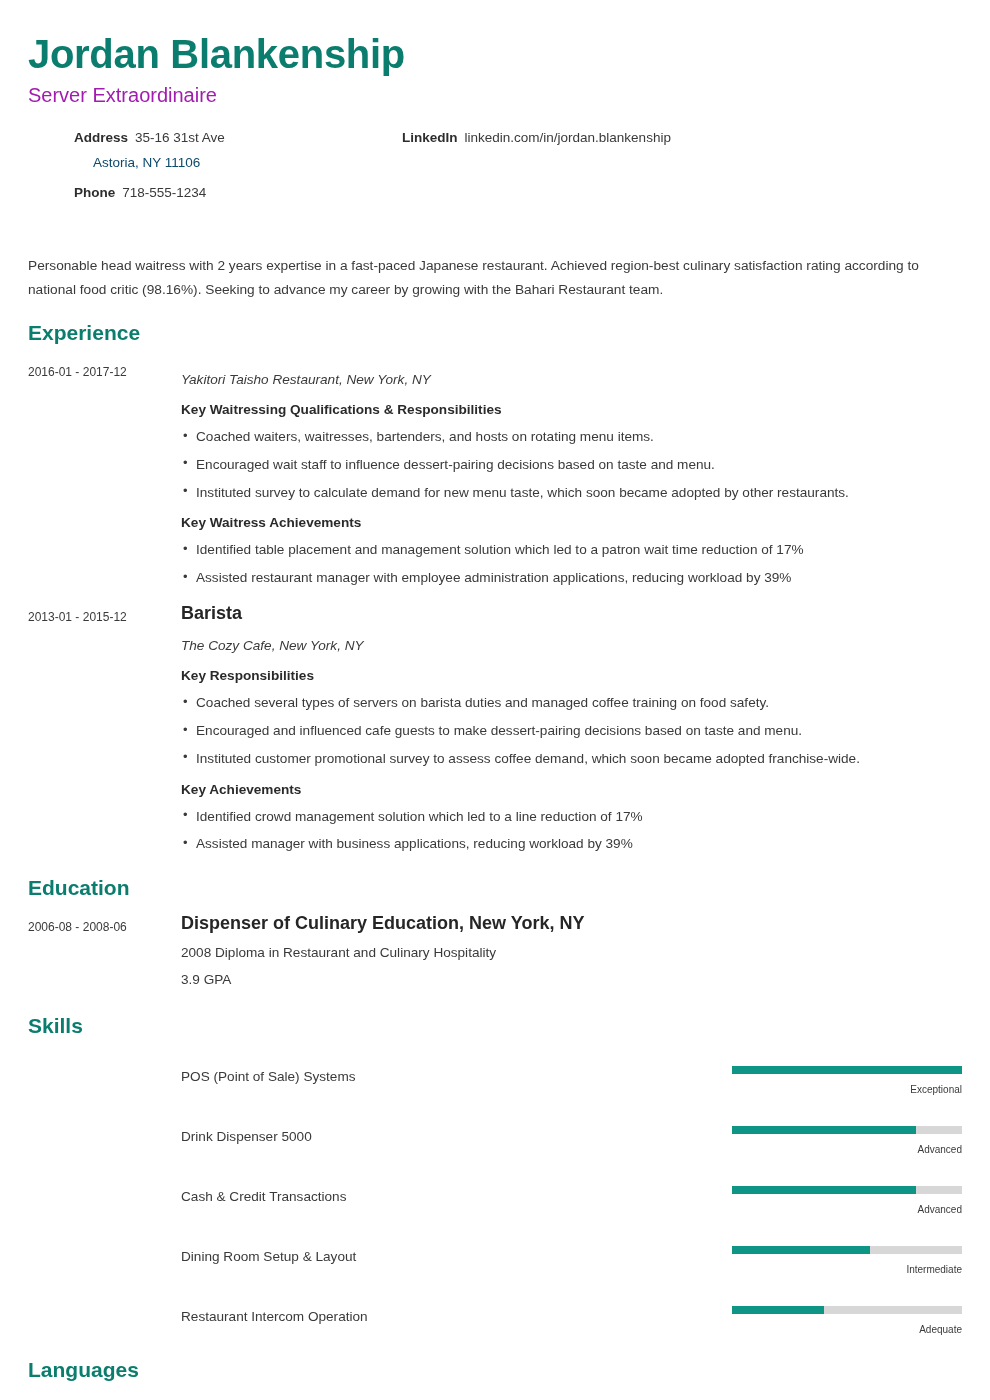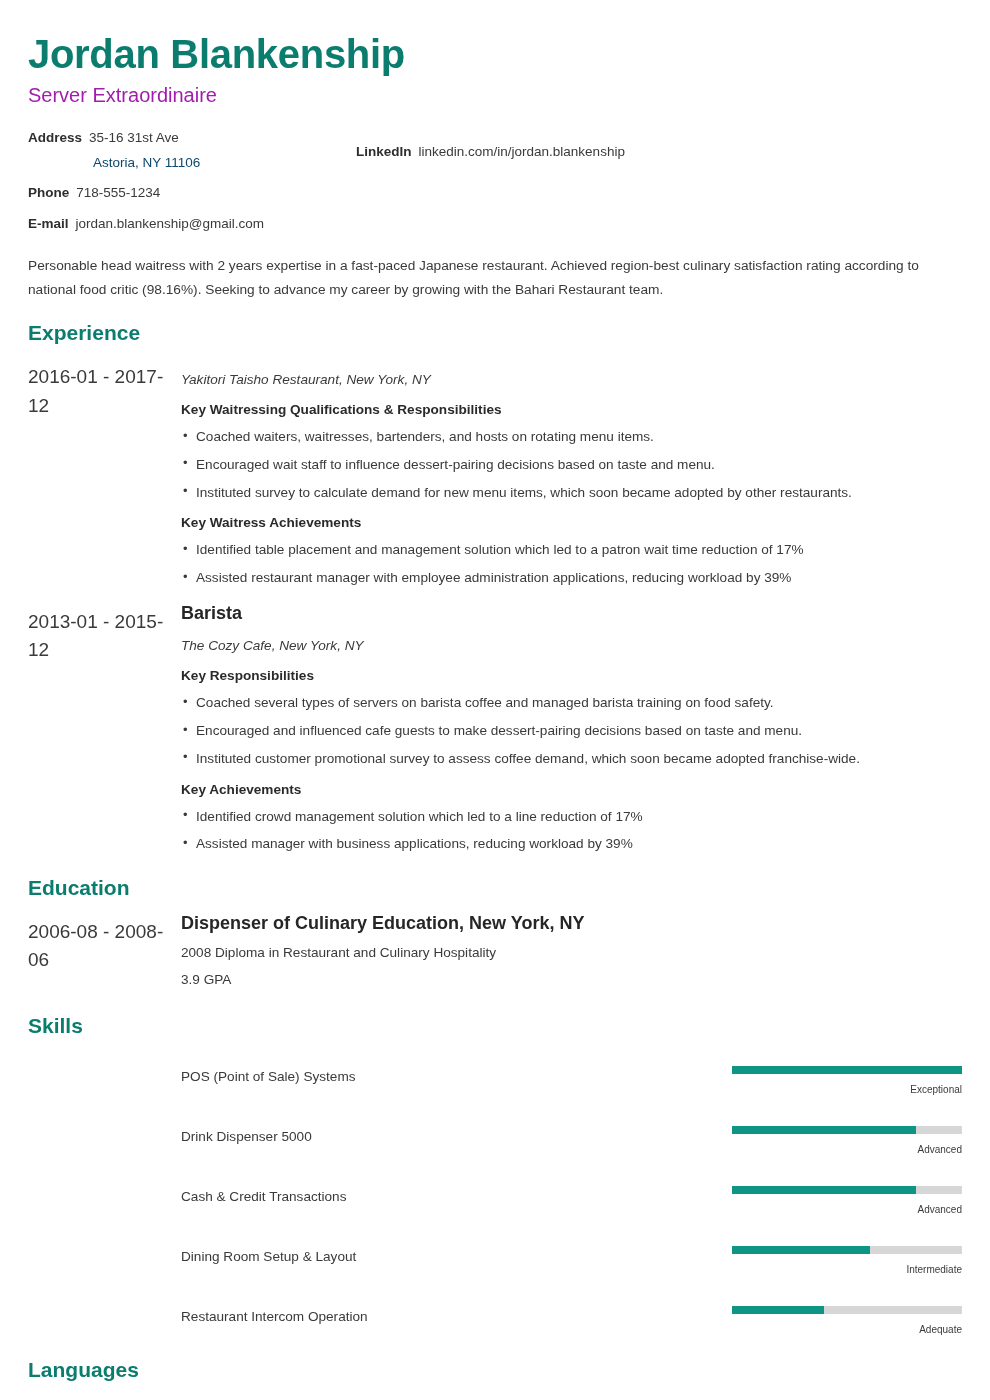--- a/index.html
+++ b/index.html
@@ -44,27 +44,28 @@
 
   
   .contact {
     position: relative;
     margin-top: 23px;
     height: 106px;
     font-size: 13.5px;
   }
 
   .contact-col-left { position: absolute; left: 0; top: 0; width: 330px; }
-  .contact-col-right { position: absolute; left: 328px; top: 14px; width: 500px; }
+  .contact-col-right { position: absolute; left: 328px; top: 0; width: 500px; }
 
   .contact-row {
     display: flex;
     align-items: center;
     margin-bottom: 4px;
     line-height: 1.52;
+    margin-left: 46px;
   }
 
   .contact-label {
     font-weight: bold;
     color: #2d2d2d;
     white-space: nowrap;
   }
 
   .contact-value {
     margin-left: 7px;
@@ -104,21 +105,21 @@
   
   .entry {
     display: flex;
     align-items: flex-start;
     margin-top: 15px;
   }
 
   .entry-date {
     width: 153px;
     flex: 0 0 153px;
-    font-size: 19px;
+    font-size: 12px;
     color: #3a3a3a;
     line-height: 1.5;
     padding-top: 5px;
   }
 
   .entry-body { flex: 1 1 auto; min-width: 0; }
 
   .entry-title {
     font-size: 18px;
     font-weight: bold;
@@ -227,24 +228,20 @@
   <div class="contact">
     <div class="contact-col-left">
       <div class="contact-row">
         <span class="contact-label">Address</span>
         <span class="contact-value">35-16 31st Ave</span>
       </div>
       <div class="addr-second">Astoria, NY 11106</div>
       <div class="contact-row spaced">
         <span class="contact-label">Phone</span>
         <span class="contact-value">718-555-1234</span>
-      </div>
-      <div class="contact-row spaced">
-        <span class="contact-label">E-mail</span>
-        <span class="contact-value">jordan.blankenship@gmail.com</span>
       </div>
     </div>
     <div class="contact-col-right">
       <div class="contact-row">
         <span class="contact-label">LinkedIn</span>
         <span class="contact-value">linkedin.com/in/jordan.blankenship</span>
       </div>
     </div>
   </div>
 
@@ -254,37 +251,37 @@
     <div class="section-heading">Experience</div>
     <div>
         <div class="entry">
           <div class="entry-date">2016-01 - 2017-12</div>
           <div class="entry-body">
             <div class="entry-subtitle">Yakitori Taisho Restaurant, New York, NY</div>
             <div class="group-heading">Key Waitressing Qualifications &amp; Responsibilities</div>
             <ul class="bullets">
               <li>Coached waiters, waitresses, bartenders, and hosts on rotating menu items.</li>
               <li>Encouraged wait staff to influence dessert-pairing decisions based on taste and menu.</li>
-              <li>Instituted survey to calculate demand for new menu items, which soon became adopted by other restaurants.</li>
+              <li>Instituted survey to calculate demand for new menu taste, which soon became adopted by other restaurants.</li>
             </ul>
             <div class="group-heading">Key Waitress Achievements</div>
             <ul class="bullets">
               <li>Identified table placement and management solution which led to a patron wait time reduction of 17%</li>
               <li>Assisted restaurant manager with employee administration applications, reducing workload by 39%</li>
             </ul>
           </div>
         </div>
         <div class="entry">
           <div class="entry-date">2013-01 - 2015-12</div>
           <div class="entry-body">
             <div class="entry-title">Barista</div>
             <div class="entry-subtitle">The Cozy Cafe, New York, NY</div>
             <div class="group-heading">Key Responsibilities</div>
             <ul class="bullets">
-              <li>Coached several types of servers on barista coffee and managed barista training on food safety.</li>
+              <li>Coached several types of servers on barista duties and managed coffee training on food safety.</li>
               <li>Encouraged and influenced cafe guests to make dessert-pairing decisions based on taste and menu.</li>
               <li>Instituted customer promotional survey to assess coffee demand, which soon became adopted franchise-wide.</li>
             </ul>
             <div class="group-heading">Key Achievements</div>
             <ul class="bullets">
               <li>Identified crowd management solution which led to a line reduction of 17%</li>
               <li>Assisted manager with business applications, reducing workload by 39%</li>
             </ul>
           </div>
         </div>

